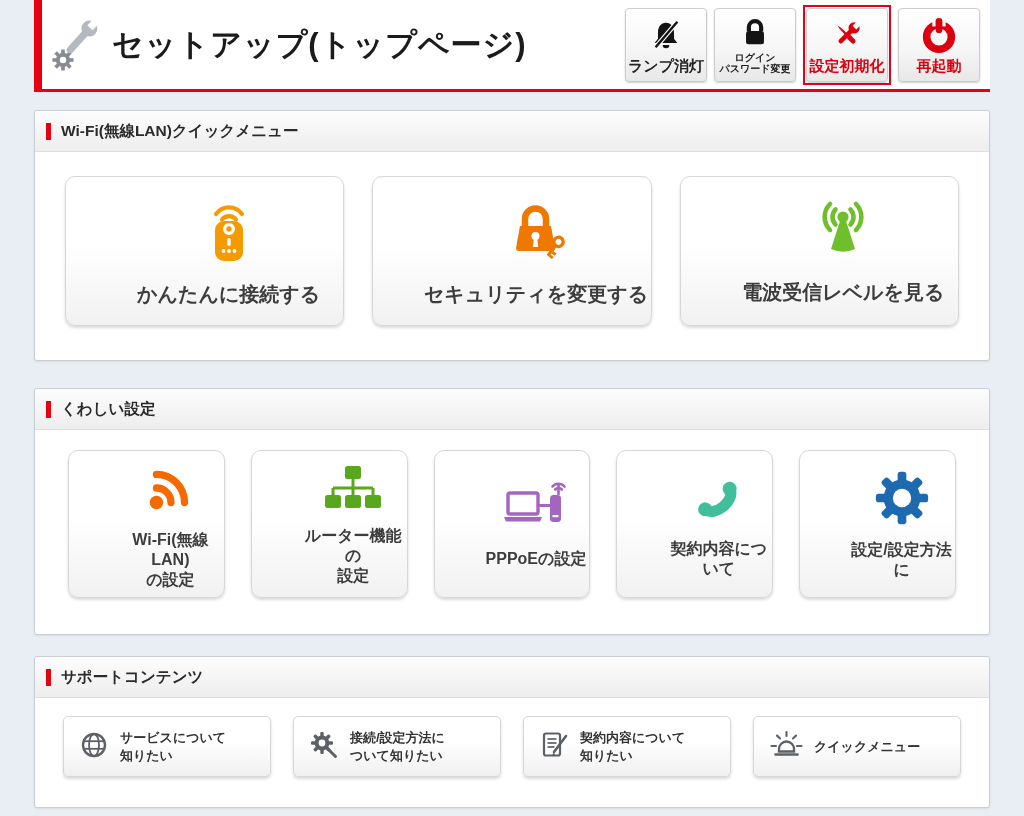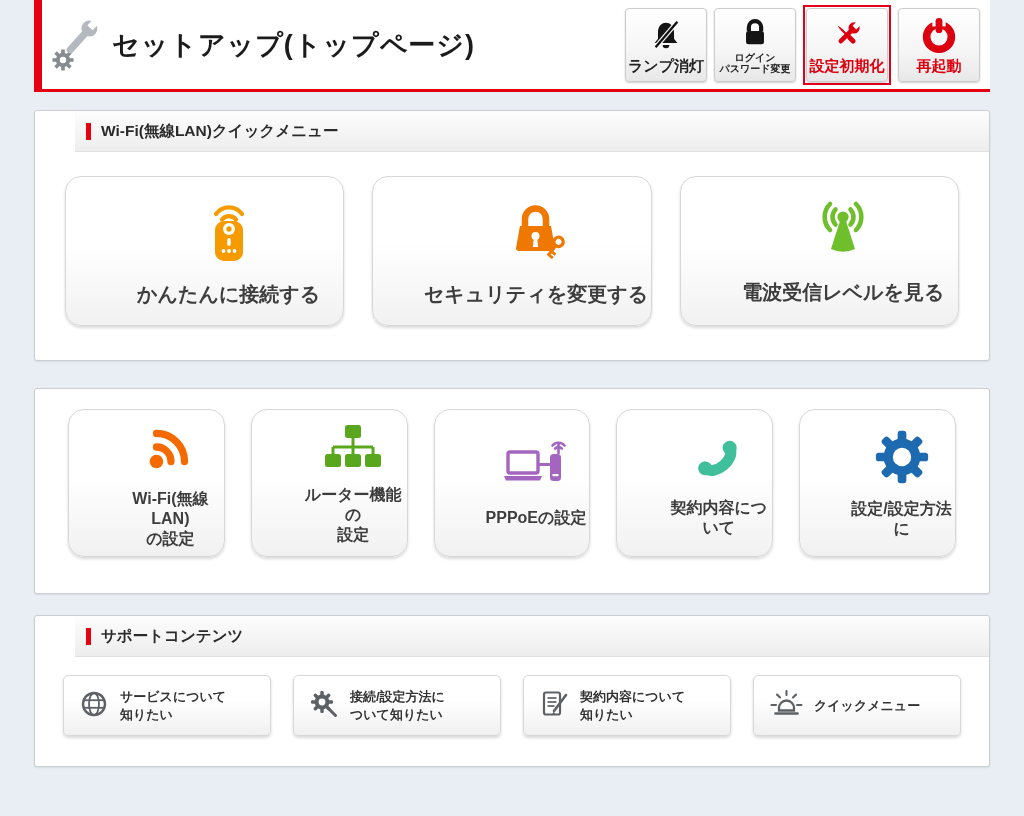--- a/index.html
+++ b/index.html
@@ -4,46 +4,46 @@
 <style>
   * { margin:0; padding:0; box-sizing:border-box; }
   html,body { width:1024px; height:816px; }
   body { background:#e9eef5; font-family:"Liberation Sans","DejaVu Sans",sans-serif; overflow:hidden; }
 
   
   .hdr { margin:0 34px; width:956px; height:92px; background:#fff;
          border-left:8px solid #e50012; border-bottom:3px solid #e50012;
          display:flex; align-items:center; justify-content:space-between; padding:0 10px 0 8px; }
   .hdr-title-wrap { display:flex; align-items:center; gap:8px; }
-  .hdr h1 { font-size:27px; font-weight:bold; color:#1b1b1b; letter-spacing:1px; }
+  .hdr h1 { font-size:31px; font-weight:bold; color:#1b1b1b; letter-spacing:1px; }
   .hdr-btns { display:flex; align-items:center; gap:7px; }
   .hbtn { width:82px; height:74px; border:1px solid #cccccc; border-radius:4px;
           background:linear-gradient(#ffffff, #f6f6f6 55%, #e8e8e8);
           box-shadow:0 1px 2px rgba(0,0,0,.2);
           display:flex; flex-direction:column; align-items:center; justify-content:flex-end;
           padding:4px 1px 6px; cursor:pointer; }
   .hicon { flex:1; display:flex; align-items:center; justify-content:center; }
   .hlabel { font-size:15px; font-weight:bold; color:#222; line-height:1.15; white-space:pre-line; text-align:center; }
   .hbtn.red .hlabel { color:#dc000f; }
   .hbtn.small .hlabel { font-size:10px; }
   .hl-frame { border:2px solid #e3001b; padding:1px; display:inline-block; }
 
   
   .panel { margin:0 34px; width:956px; background:#fff; border:1px solid #c9ced3;
            border-radius:3px; box-shadow:0 1px 2px rgba(0,0,0,.08); }
   .panel.p1 { margin-top:18px; }
   .panel.p2 { margin-top:27px; }
   .panel.p3 { margin-top:21px; }
   .panel-hd { height:41px; display:flex; align-items:center; gap:10px; padding:0 11px;
               background:linear-gradient(#fdfdfd, #ededee); border-bottom:1px solid #e0e0e0;
-              border-radius:3px 3px 0 0;margin-left:40px; }
+              border-radius:3px 3px 0 0; }
   .mark { width:5px; height:17px; background:#e50012; }
   .panel-hd h2 { font-size:15.5px; font-weight:bold; color:#2a2a2a; }
 
-  .tile { border:1px solid #d7d7d7; border-radius:16px;
+  .tile { border:1px solid #d7d7d7; border-radius:10px;
           background:linear-gradient(#ffffff 45%, #f1f1f2);
           box-shadow:0 2px 3px rgba(0,0,0,.15);
           display:flex; flex-direction:column; align-items:center; justify-content:center;
           cursor:pointer;padding-left:48px; }
 
   .bd-quick { display:flex; gap:28px; padding:24px 30px 34px; }
   .bd-quick .tile { flex:1; height:150px; gap:12px; }
   .qlabel { font-size:20px; font-weight:bold; color:#3d3d3d; }
 
   .bd-detail { display:flex; gap:26px; padding:20px 33px 36px; }
@@ -198,20 +198,24 @@
             <path d="M44.5,13.5 a11,11 0 0 1 0,15" stroke="#6fbe2c" stroke-width="4.6" fill="none" stroke-linecap="round"></path>
           </svg>
         </span>
         <span class="qlabel">電波受信レベルを見る</span>
       </button>
 
     </div>
   </section>
 
   <section class="panel p2">
+    <div class="panel-hd">
+      <span class="mark"></span>
+      <h2>くわしい設定</h2>
+    </div>
     <div class="bd-detail">
 
       <button class="tile">
         <span>
           <svg width="60" height="60" viewBox="0 0 62 62">
             <circle cx="17" cy="46" r="7" fill="#f56a00"></circle>
             <path d="M17,31 A15,15 0 0 1 32,46" stroke="#f56a00" stroke-width="7.5" fill="none" stroke-linecap="round"></path>
             <path d="M17,17 A29,29 0 0 1 46,46" stroke="#f56a00" stroke-width="7.5" fill="none" stroke-linecap="round"></path>
           </svg>
         </span>

